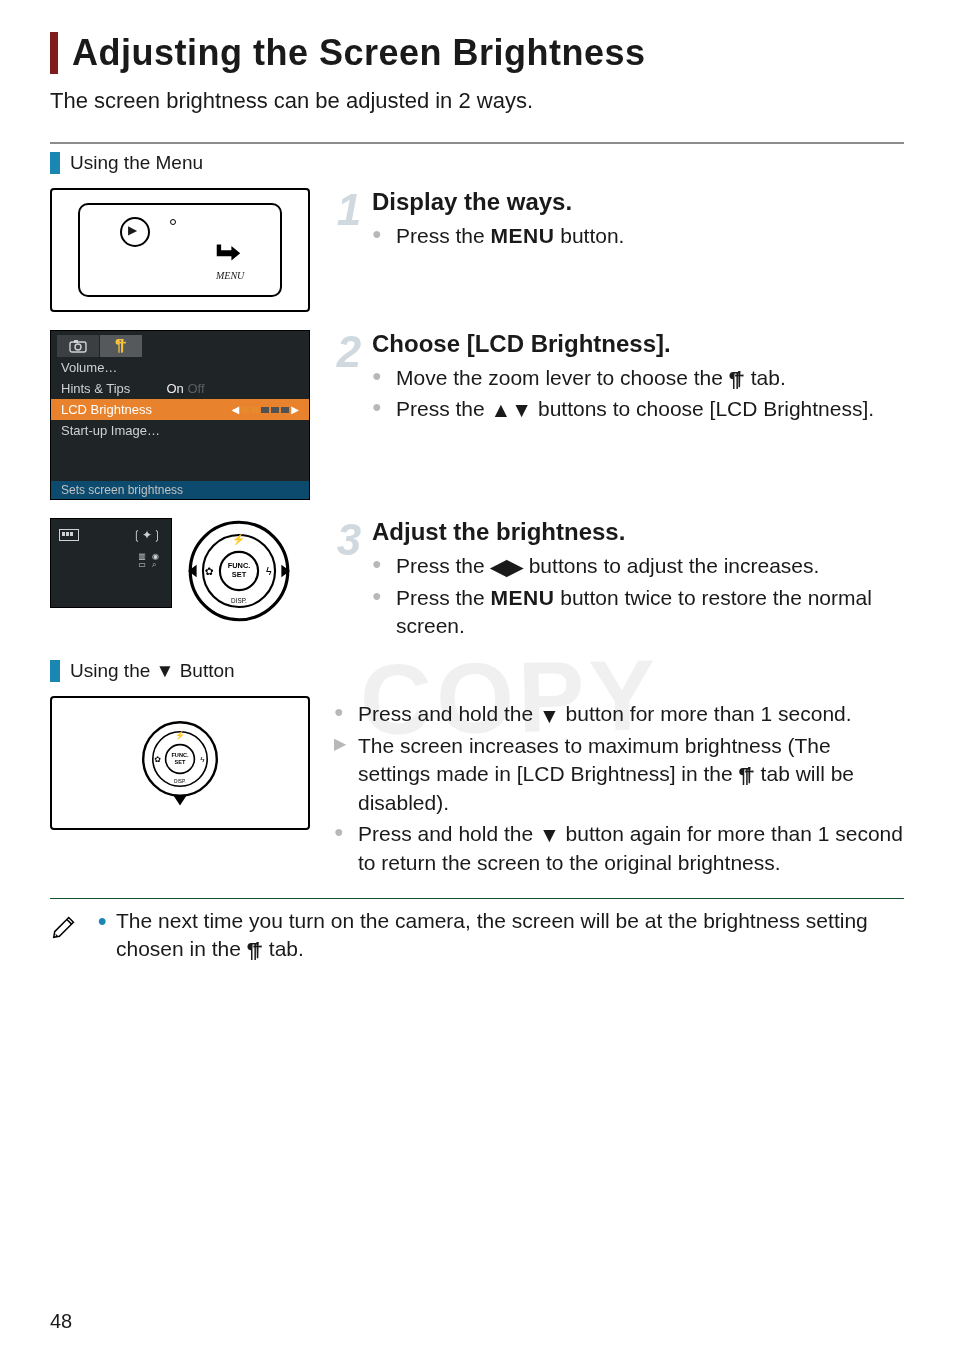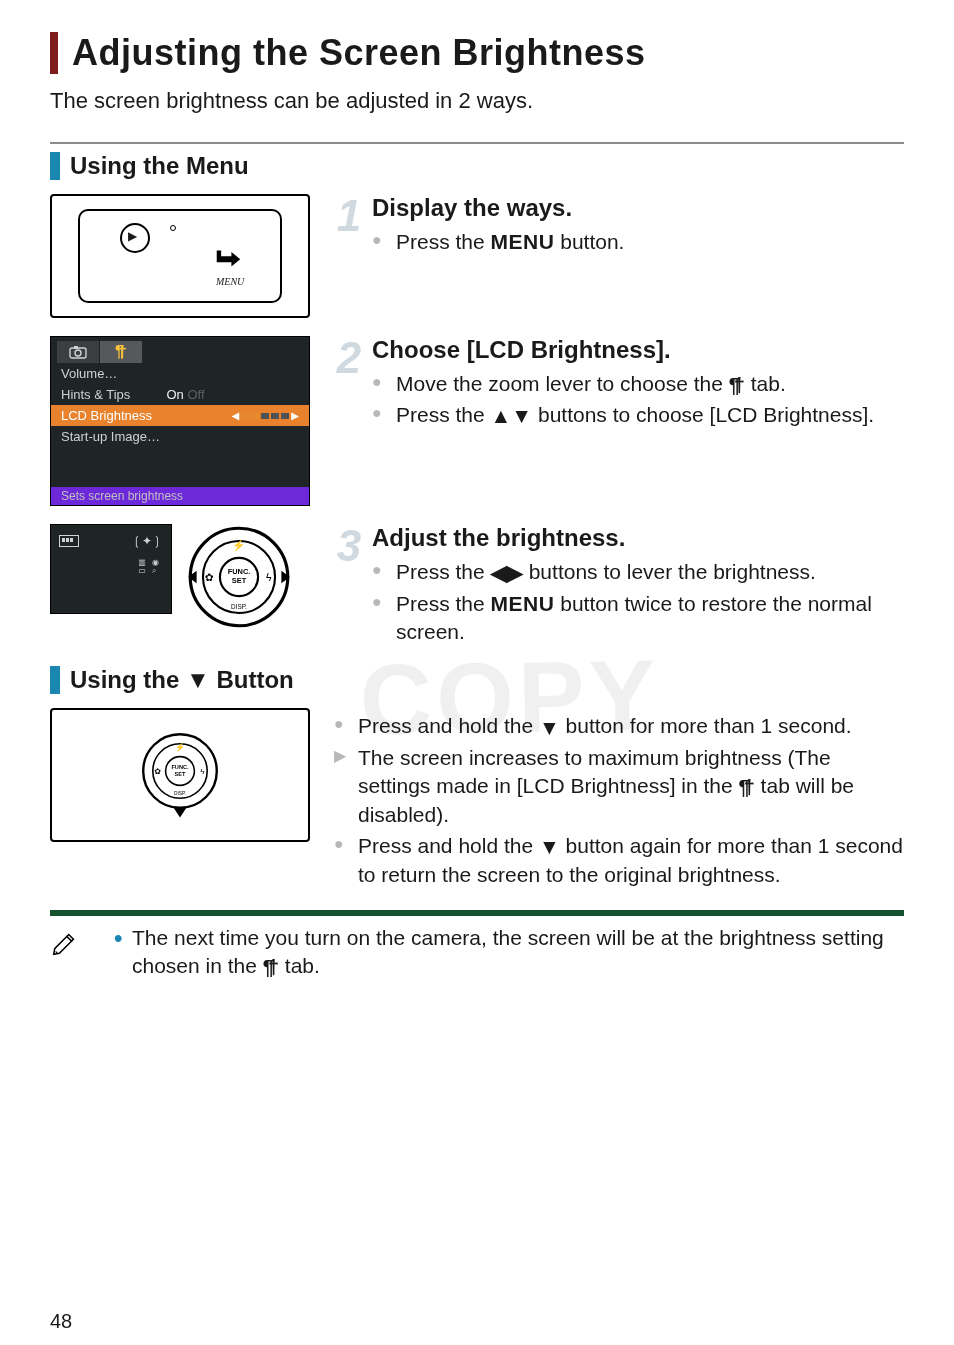--- a/index.html
+++ b/index.html
@@ -32,22 +32,22 @@
     font-size:22px;
     margin:12px 0 28px 0;
   }
   .rule{height:2px;background:var(--light);margin-bottom:8px}
   .sub-title-block{
     border-left:10px solid var(--accent);
     padding-left:10px;
     margin:6px 0 14px 0;
   }
   .sub-title{
-    font-size:24px;
-    font-weight:700;
+    font-size:19px;
+    font-weight:400;
   }
   .step{
     display:flex;
     align-items:flex-start;
     gap:24px;
     margin-bottom:18px;
   }
   .illus-col{
     width:260px;
     flex:0 0 260px;
@@ -132,21 +132,21 @@
   
   .menu-shot{
     width:258px;height:168px;background:#1f2426;border:1px solid #000;color:#cfd2d3;
     font-size:14px;position:relative;overflow:hidden;
   }
   .menu-tabs{display:flex;padding:4px 6px 0 6px;gap:0;height:22px;background:#1f2426}
   .menu-tab{width:42px;height:22px;background:#3b3f41;display:flex;align-items:center;justify-content:center;margin-right:1px}
   .menu-tab.sel{background:#56595b;color:#f7c13a}
   .menu-row{padding:3px 10px;font-size:13px}
   .menu-row.sel{background:#e8822c;color:#fff;display:flex;justify-content:space-between;align-items:center}
-  .menu-status{font-size:12px;background:#6d28d9;color:#c1c1c1;padding:2px 10px;position:absolute;bottom:0;left:0;right:0}
+  .menu-status{font-size:12px;background:#0c4a6e;color:#c1c1c1;padding:2px 10px;position:absolute;bottom:0;left:0;right:0}
   .slider{display:inline-flex;gap:2px;align-items:center}
   .slider .seg{width:8px;height:6px;background:#4f5254}
   .slider .seg.on{background:#e68a2e}
   
   .small-shot{width:118px;height:88px;background:#1f2426;border:1px solid #000;color:#cfd2d3;font-size:10px;position:relative}
   .small-shot .bar{position:absolute;top:10px;left:8px;width:18px;height:10px;border:1.5px solid #cfd2d3}
   .small-shot .bar::before{content:"";position:absolute;left:2px;top:2px;width:3px;height:4px;background:#cfd2d3;box-shadow:4px 0 #cfd2d3,8px 0 #cfd2d3}
   .small-shot .cam{position:absolute;top:9px;right:9px;font-size:12px}
   .small-shot .mid{position:absolute;top:34px;right:10px;font-size:8px;line-height:8px;letter-spacing:2px}
   
@@ -155,21 +155,21 @@
   
   .sec3-illus{display:flex;gap:12px;width:260px}
   .sec3-illus .small-shot{flex:0 0 120px}
   .sec3-illus .wheel-box{flex:0 0 110px;display:flex;align-items:center;justify-content:center}
   
   .btn-illus{
     width:260px;height:130px;border:2px solid #000;border-radius:4px;display:flex;align-items:center;justify-content:center;
   }
   .wheel-130 .wheel{width:88px;height:88px}
   
-  .notes{display:flex;gap:26px;margin-top:18px;border-top:6px solid #14532d;padding-top:8px}
+  .notes{display:flex;gap:10px;margin-top:18px;border-top:1px solid #14532d;padding-top:8px}
   .notes-icon{width:36px;flex:0 0 36px;padding-top:4px}
   .notes ul{list-style:none;padding:0;margin:0}
   .notes li{font-size:21px;line-height:1.35;padding-left:20px;position:relative;margin-bottom:2px}
   .notes li::before{content:"•";color:var(--accent);position:absolute;left:2px;top:-2px;font-size:24px;font-weight:900}
   .pagenum{
     position:absolute;
     bottom:12px;
     left:50px;
     font-size:20px;
   }
@@ -303,21 +303,21 @@
         </svg>
       </div>
     </div>
   </div>
   <div class="text-col">
     <div class="step-num">3</div>
     <div class="step-body">
       <div class="step-head">Adjust the brightness.</div>
       <ul class="bullets">
         <li>
-          <span>Press the </span><span class="inline-icon">◀▶</span><span> buttons to lever the brightness.</span>
+          <span>Press the </span><span class="inline-icon">◀▶</span><span> buttons to adjust the increases.</span>
         </li>
         <li>
           <span>Press the </span><span class="menu-label">MENU</span><span> button twice to restore the normal screen.</span>
         </li>
       </ul>
     </div>
   </div>
 </div>
 
 <div class="sub-title-block" style="margin-top:6px">

